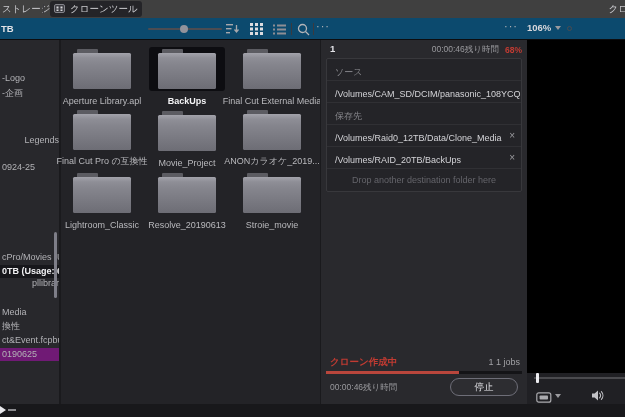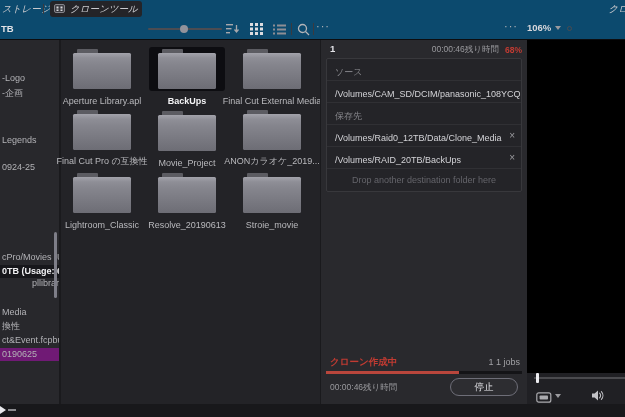--- a/index.html
+++ b/index.html
@@ -4,21 +4,21 @@
 <style>
   * { margin:0; padding:0; box-sizing:border-box; }
   html,body { width:625px; height:417px; overflow:hidden; }
   body {
     font-family:"Liberation Sans","DejaVu Sans",sans-serif;
     background:#232327; color:#c4c4c8; position:relative;
     -webkit-font-smoothing:antialiased;
   }
 
   
-  .header { position:absolute; left:0; top:0; width:625px; height:18px; background:#0c4a6e;font-style:italic; }
+  .header { position:absolute; left:0; top:0; width:625px; height:18px; background:#404040; }
   .hdr-tab { position:absolute; top:0; height:18px; display:flex; align-items:center; gap:5px;
              font-size:9.5px; color:#c9c9cd; }
   .hdr-storage { left:2px; }
   .hdr-sep { position:absolute; left:43px; top:4px; width:1px; height:10px; background:#3a3a3e; }
   .hdr-clone { left:50px; padding:0 4px; background:#242428; border-radius:3px; height:16px; top:1px; }
   .hdr-right { position:absolute; right:-3px; top:0; height:18px; display:flex; align-items:center;
                font-size:9.5px; color:#c9c9cd; }
 
   
   .toolbar { position:absolute; left:0; top:18px; width:625px; height:22px; background:#0c4a6e;
@@ -37,21 +37,21 @@
 
   
   .sidebar { position:absolute; left:0; top:40px; width:59px; height:364px; background:#28282c; overflow:hidden; }
   .side-divider { position:absolute; left:59px; top:40px; width:2px; height:364px; background:#1a1a1d; }
   .side-item { position:absolute; left:0; width:59px; height:13px; line-height:13px;
                font-size:9px; color:#b2b2b6; padding-left:2px; white-space:nowrap; overflow:hidden;margin-top:31px; }
   .side-item.selected { background:#17171b; color:#f2f2f4; font-weight:bold; }
   .side-item.hovered  { background:#701a75; }
   .side-item:nth-of-type(1){ top:1px; }
   .side-item:nth-of-type(2){ top:16px; }
-  .side-item:nth-of-type(3){ top:63px; }
+  .side-item:nth-of-type(3){ top:63px;text-align:right; }
   .side-item:nth-of-type(4){ top:90px; }
   .side-item:nth-of-type(5){ top:180px; }
   .side-item:nth-of-type(6){ top:194px; }
   .side-item:nth-of-type(7){ top:206px;padding-left:32px; }
   .side-item:nth-of-type(8){ top:235px; }
   .side-item:nth-of-type(9){ top:249px; }
   .side-item:nth-of-type(10){ top:263px; }
   .side-item:nth-of-type(11){ top:277px; }
   .side-scroll { position:absolute; left:54px; top:192px; width:3px; height:66px; border-radius:2px; background:#7e7e88; }
 

